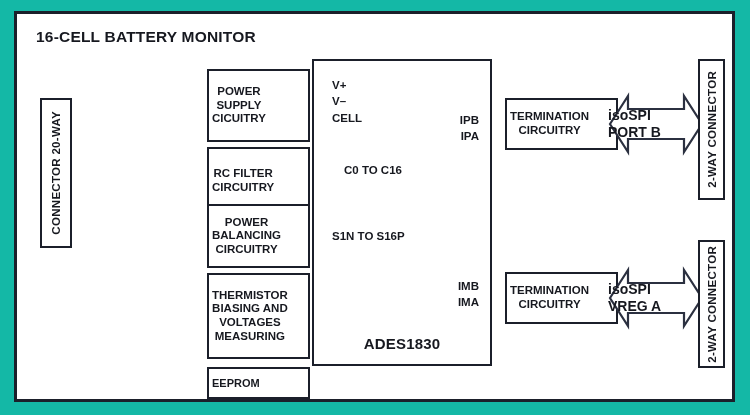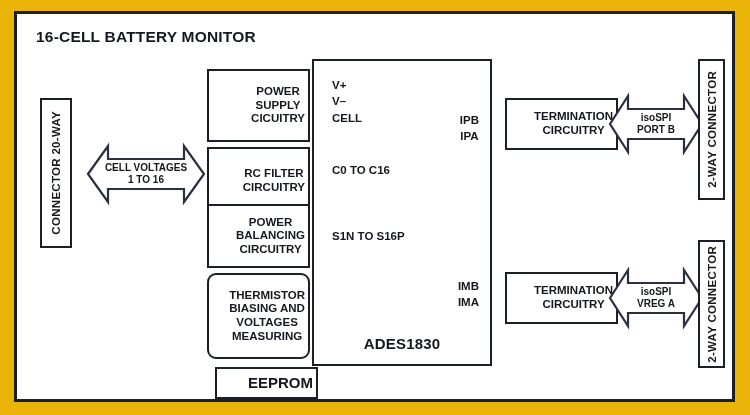--- a/index.html
+++ b/index.html
@@ -8,21 +8,21 @@
     padding: 0;
     background: #ffffff;
   }
   body {
     font-family: "Liberation Sans", sans-serif;
   }
   #diagram {
     position: relative;
     width: 750px;
     height: 415px;
-    background: #eab308;
+    background: #14b8a6;
     overflow: hidden;
   }
   
   .frame {
     position: absolute;
     left: 14px;
     top: 11px;
     width: 721px;
     height: 391px;
     border: 3px solid #1b1f2a;
@@ -40,21 +40,21 @@
     white-space: nowrap;
   }
   
   .box {
     position: absolute;
     border: 2.2px solid #1b1f2a;
     box-sizing: border-box;
     background: #ffffff;
     display: flex;
     align-items: center;
-    justify-content: flex-end;
+    justify-content: flex-start;
     text-align: center;
     color: #16181f;
     font-weight: bold;
     line-height: 1.18;
   }
   .box .lbl {
     display: block;
     padding: 0 3px;
   }
   
@@ -95,21 +95,21 @@
     color: #16181f;
     white-space: nowrap;
     line-height: 1.42;
   }
   .pin-right {
     position: absolute;
     right: 11px;
     font-size: 11.5px;
     font-weight: bold;
     color: #16181f;
-    text-align: center;
+    text-align: right;
     white-space: nowrap;
     line-height: 1.35;
   }
   .ic-name {
     position: absolute;
     left: 0;
     right: 0;
     bottom: 12px;
     text-align: center;
     font-size: 15px;
@@ -125,22 +125,21 @@
   .darrow svg {
     display: block;
     overflow: visible;
   }
   .darrow .atext {
     position: absolute;
     left: 0;
     right: 0;
     top: 50%;
     transform: translateY(-50%);
-    text-align: center;
-    font-size: 10px;
+    font-size: 14px;
     font-weight: bold;
     color: #16181f;
     line-height: 1.2;
     pointer-events: none;
   }
   .arrow-shape {
     fill: #ffffff;
     stroke: #2b3040;
     stroke-width: 2.2;
     stroke-linejoin: miter;
@@ -152,29 +151,20 @@
 <div id="diagram">
 
   <div class="frame"></div>
 
   <div class="title">16-CELL BATTERY MONITOR</div>
 
   <div class="vbox" style="left:40px; top:98px; width:32px; height:150px;">
     <span class="lbl">CONNECTOR 20-WAY</span>
   </div>
 
-  <div class="darrow" style="left:86px; top:134px; width:120px; height:80px;">
-    <svg width="120" height="80" viewBox="0 0 120 80" aria-hidden="true">
-      <polygon class="arrow-shape" points="2,40 22,12 22,25 98,25 98,12 118,40 98,68 98,55 22,55 22,68"></polygon>
-    </svg>
-    <div class="atext">
-      <span>CELL VOLTAGES</span><br>
-      <span>1 TO 16</span>
-    </div>
-  </div>
 
   <div class="box" style="left:207px; top:69px; width:103px; height:73px; font-size:11.5px;">
     <span class="lbl">
       <span>POWER</span><br>
       <span>SUPPLY</span><br>
       <span>CICUITRY</span>
     </span>
   </div>
 
   <div class="box" style="left:207px; top:147px; width:103px; height:68px; font-size:11.5px;">
@@ -185,41 +175,41 @@
   </div>
 
   <div class="box" style="left:207px; top:204px; width:103px; height:64px; font-size:11.5px;">
     <span class="lbl">
       <span>POWER</span><br>
       <span>BALANCING</span><br>
       <span>CIRCUITRY</span>
     </span>
   </div>
 
-  <div class="box" style="left:207px; top:273px; width:103px; height:86px; font-size:11.5px;border-radius:9px;">
+  <div class="box" style="left:207px; top:273px; width:103px; height:86px; font-size:11.5px;">
     <span class="lbl">
       <span>THERMISTOR</span><br>
       <span>BIASING AND</span><br>
       <span>VOLTAGES</span><br>
       <span>MEASURING</span>
     </span>
   </div>
 
-  <div class="box" style="left:207px; top:367px; width:103px; height:32px; font-size:15px;margin-left:8px;">
+  <div class="box" style="left:207px; top:367px; width:103px; height:32px; font-size:11px;">
     <span class="lbl">EEPROM</span>
   </div>
 
   <div class="ic-block">
 
     <div class="pin-left" style="top:16px;">
       <span>V+</span><br>
       <span>V–</span><br>
       <span>CELL</span>
     </div>
-    <div class="pin-left" style="top:101px;">
+    <div class="pin-left" style="top:101px;margin-left:12px;">
       <span>C0 TO C16</span>
     </div>
     <div class="pin-left" style="top:167px;">
       <span>S1N TO S16P</span>
     </div>
 
     <div class="pin-right" style="top:52px;">
       <span>IPB</span><br>
       <span>IPA</span>
     </div>

